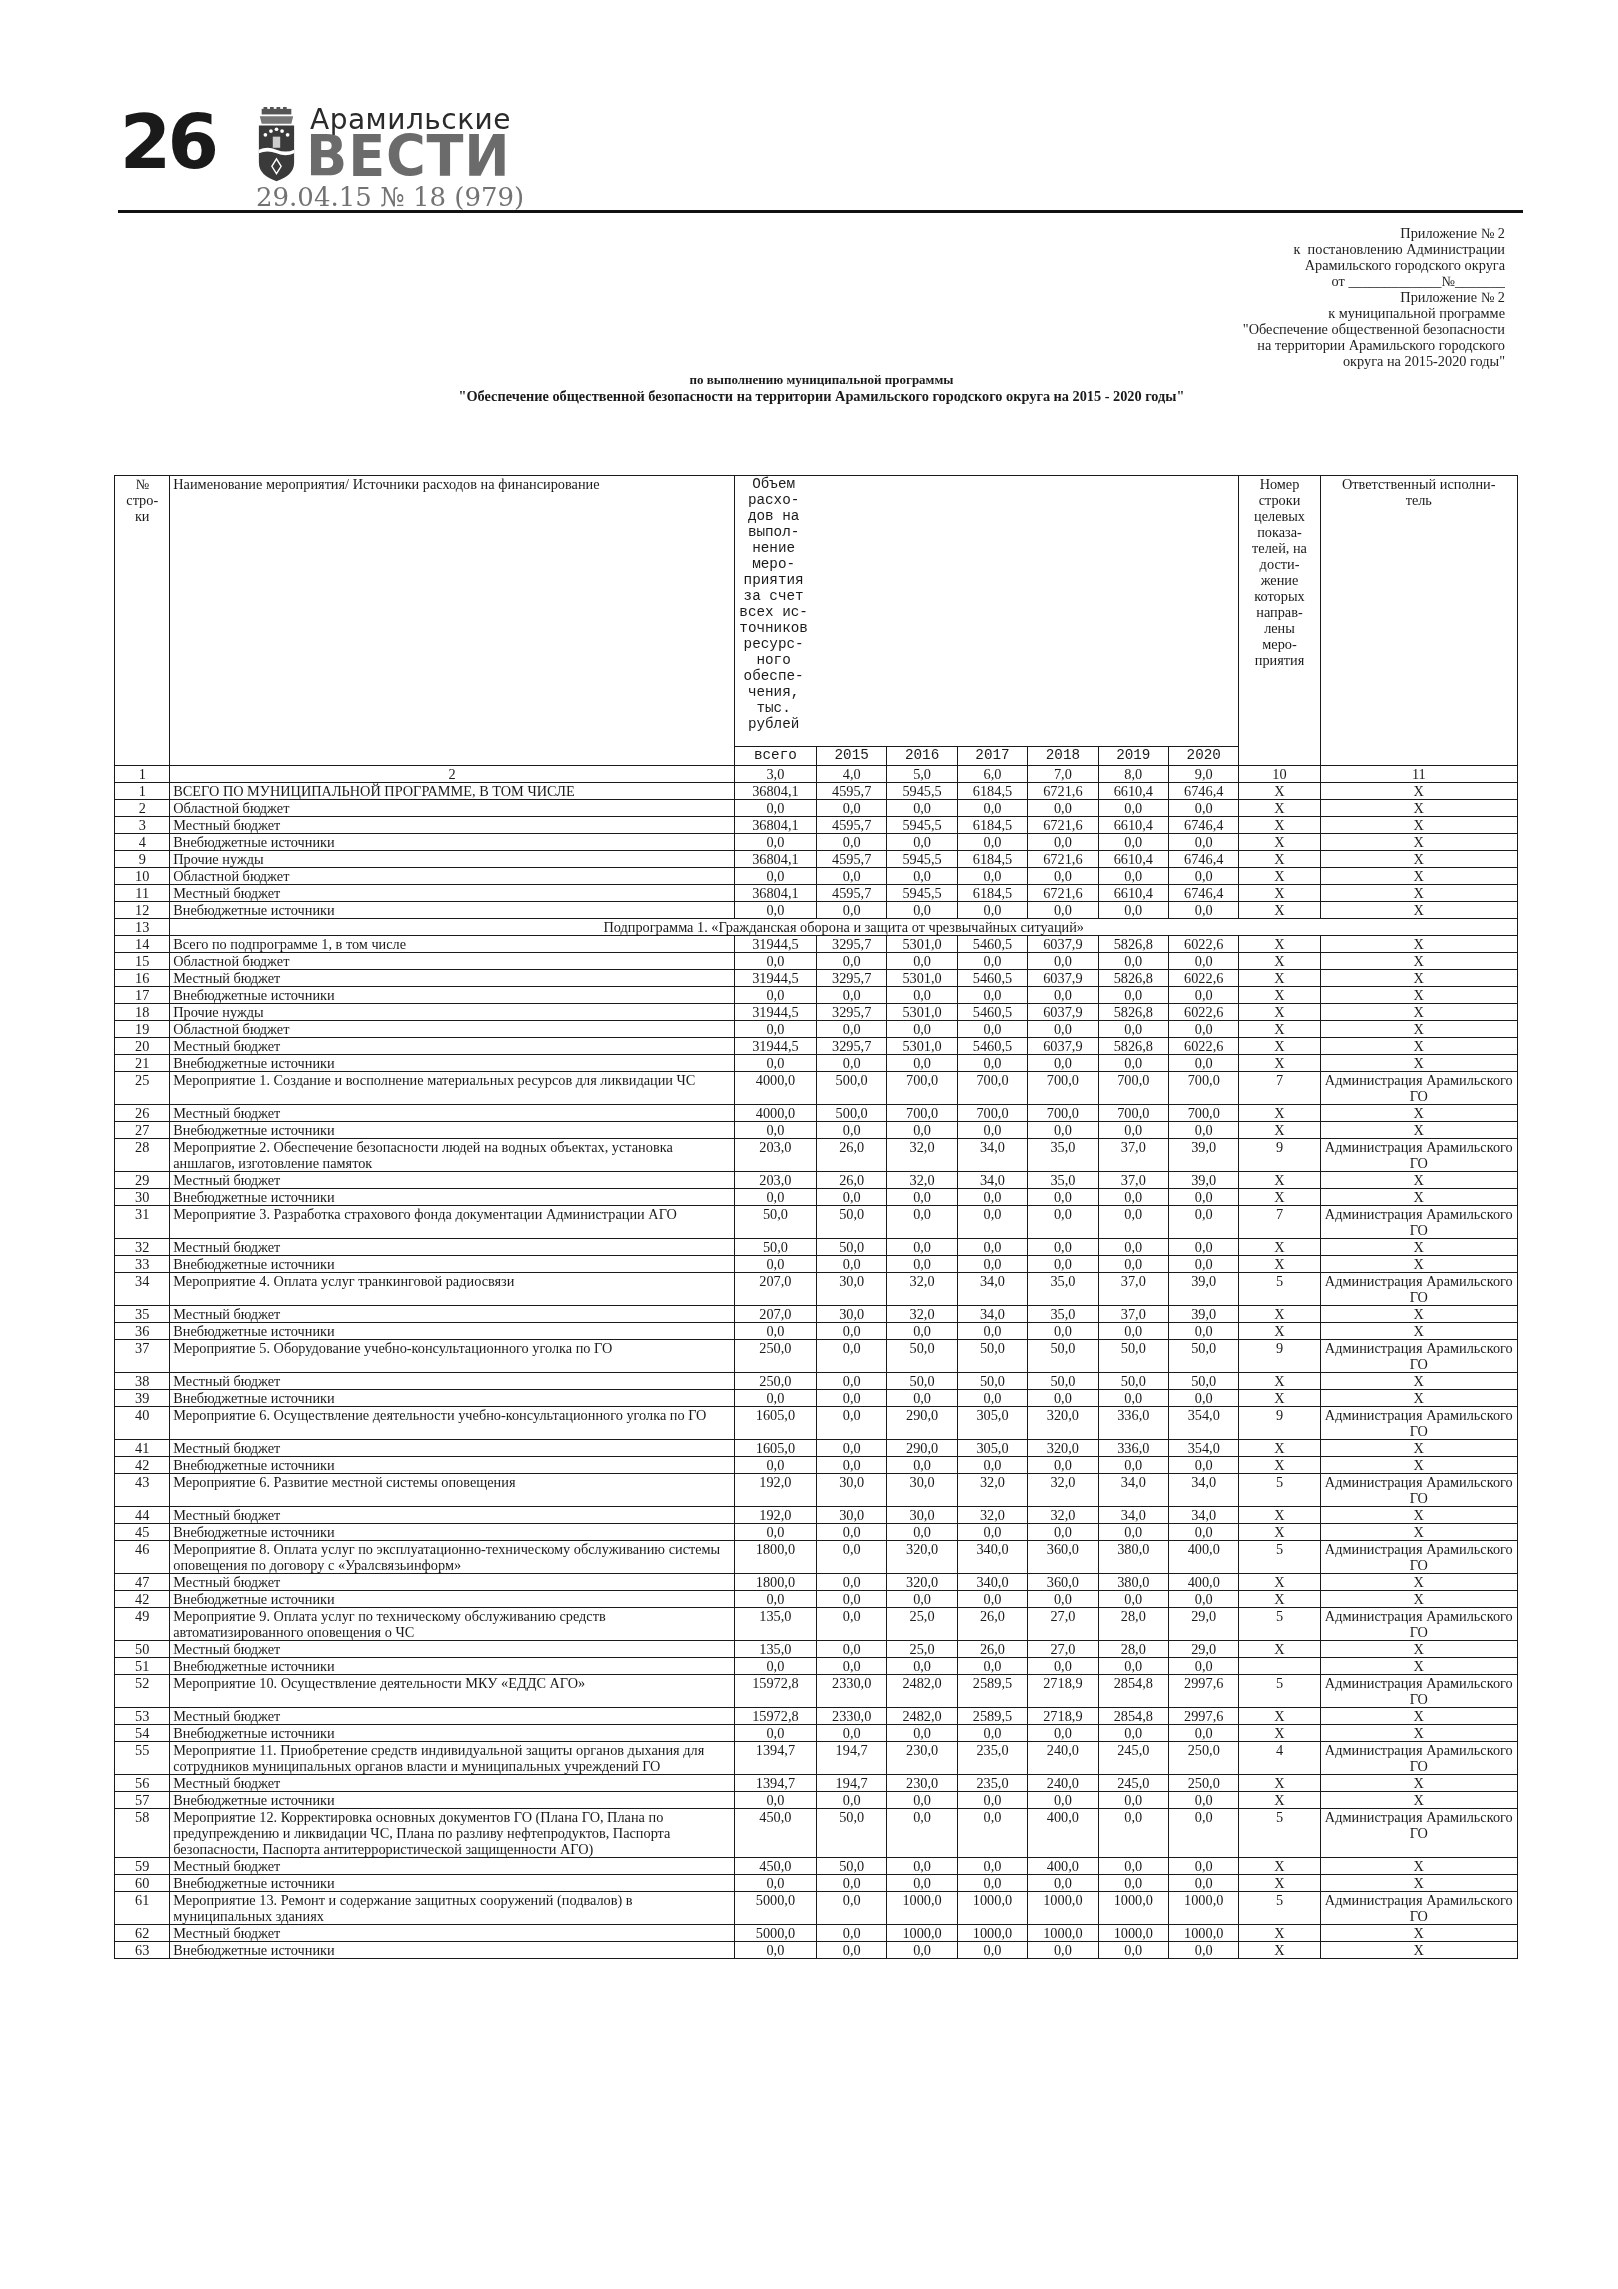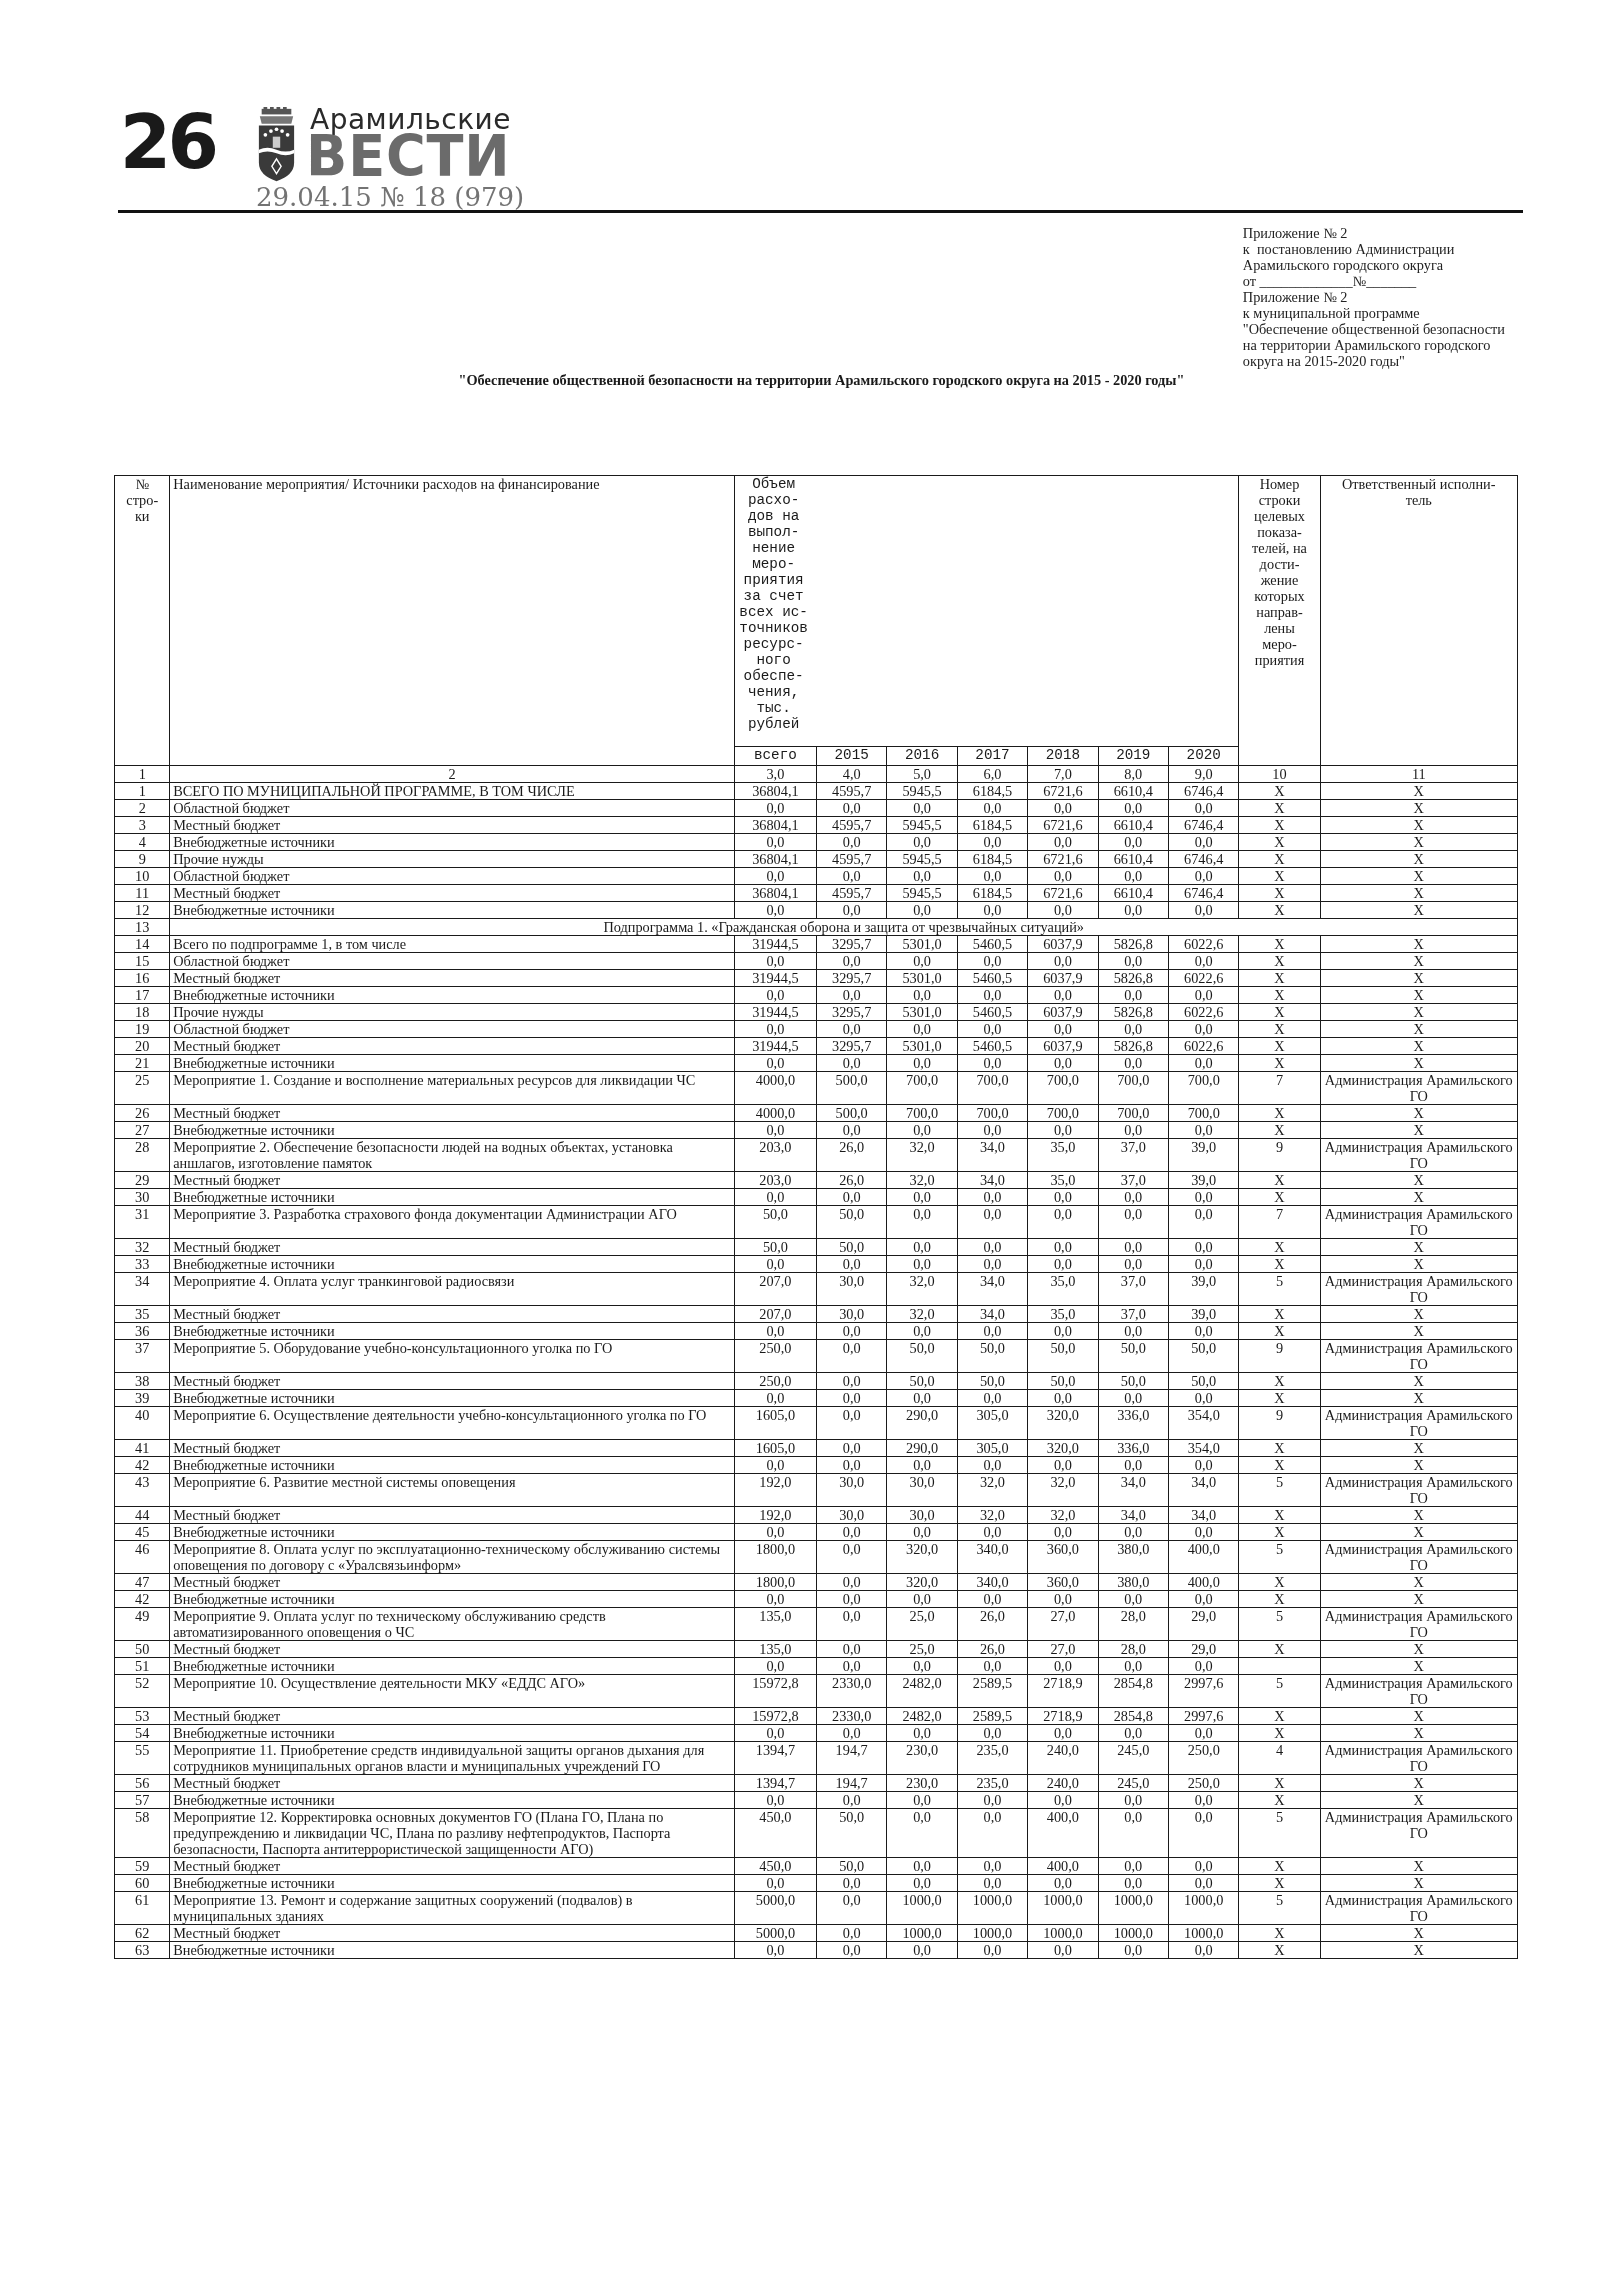--- a/index.html
+++ b/index.html
@@ -4,21 +4,21 @@
 <style>
   html,body{margin:0;padding:0;background:#ffffff;}
   body{width:1619px;height:2290px;position:relative;overflow:hidden;font-family:"Liberation Serif","DejaVu Serif",serif;color:#1a1a1a;}
   .masthead{position:absolute;left:118px;top:103px;width:1384px;height:102px;}
   .page-num{position:absolute;left:1.8px;top:0px;font-family:"DejaVu Sans",sans-serif;font-weight:bold;font-size:74px;line-height:79px;letter-spacing:-3.7px;color:#1a1a1a;}
   .crest{position:absolute;left:138px;top:3.7px;width:41px;height:76px;}
   .brand-top{position:absolute;left:192px;top:1.8px;font-family:"DejaVu Sans",sans-serif;font-size:28px;line-height:29.5px;color:#2a2a2a;letter-spacing:0.5px;}
   .brand-main{position:absolute;left:188px;top:24px;font-family:"DejaVu Sans",sans-serif;font-weight:bold;font-size:57px;line-height:59px;color:#6b6b6b;letter-spacing:0.9px;transform:scaleX(0.95);transform-origin:left;}
   .issue-line{position:absolute;left:138px;top:83px;font-family:"DejaVu Serif",serif;font-size:26px;line-height:22px;color:#737373;}
   .masthead-rule{position:absolute;left:118px;top:210px;width:1405px;height:2.8px;background:#111;}
-  .appendix{position:absolute;right:114px;top:225px;text-align:left;font-size:14.3px;line-height:16px;color:#222;}
+  .appendix{position:absolute;right:114px;top:225px;text-align:right;font-size:14.3px;line-height:16px;color:#222;}
   .appendix div{white-space:pre;}
   .title-block{position:absolute;left:111px;top:372px;width:1421px;text-align:center;font-weight:bold;color:#1a1a1a;}
   .title-block .t1{font-size:14.8px;line-height:16.6px;}
   .title-block .t2{font-size:13px;line-height:15.7px;}
   .title-block .t3{font-size:14.3px;line-height:16.6px;}
   table.plan{position:absolute;left:114px;top:475px;width:1404px;border-collapse:collapse;table-layout:fixed;font-size:14.3px;line-height:16px;color:#1a1a1a;}
   table.plan td{border:1.5px solid #1a1a1a;padding:0 2.8px;vertical-align:top;overflow:hidden;}
   table.plan td.c{text-align:center;}
   table.plan td.l{text-align:left;margin-top:6px;}
   table.plan tr.hdr td{vertical-align:top;}
@@ -59,20 +59,21 @@
   <div>Арамильского городского округа</div>
   <div>от _____________№_______</div>
   <div>Приложение № 2</div>
   <div>к муниципальной программе</div>
   <div>"Обеспечение общественной безопасности</div>
   <div>на территории Арамильского городского</div>
   <div>округа на 2015-2020 годы"</div>
 </div>
 
 <div class="title-block">
+  <div class="t2">по выполнению муниципальной программы</div>
   <div class="t3">"Обеспечение общественной безопасности на  территории Арамильского городского округа на 2015 - 2020 годы"</div>
 </div>
 
 <table class="plan">
   <colgroup>
     <col style="width:52px">
       <col style="width:529px">
     <col style="width:77px">
       <col style="width:66px">
       <col style="width:66px">

